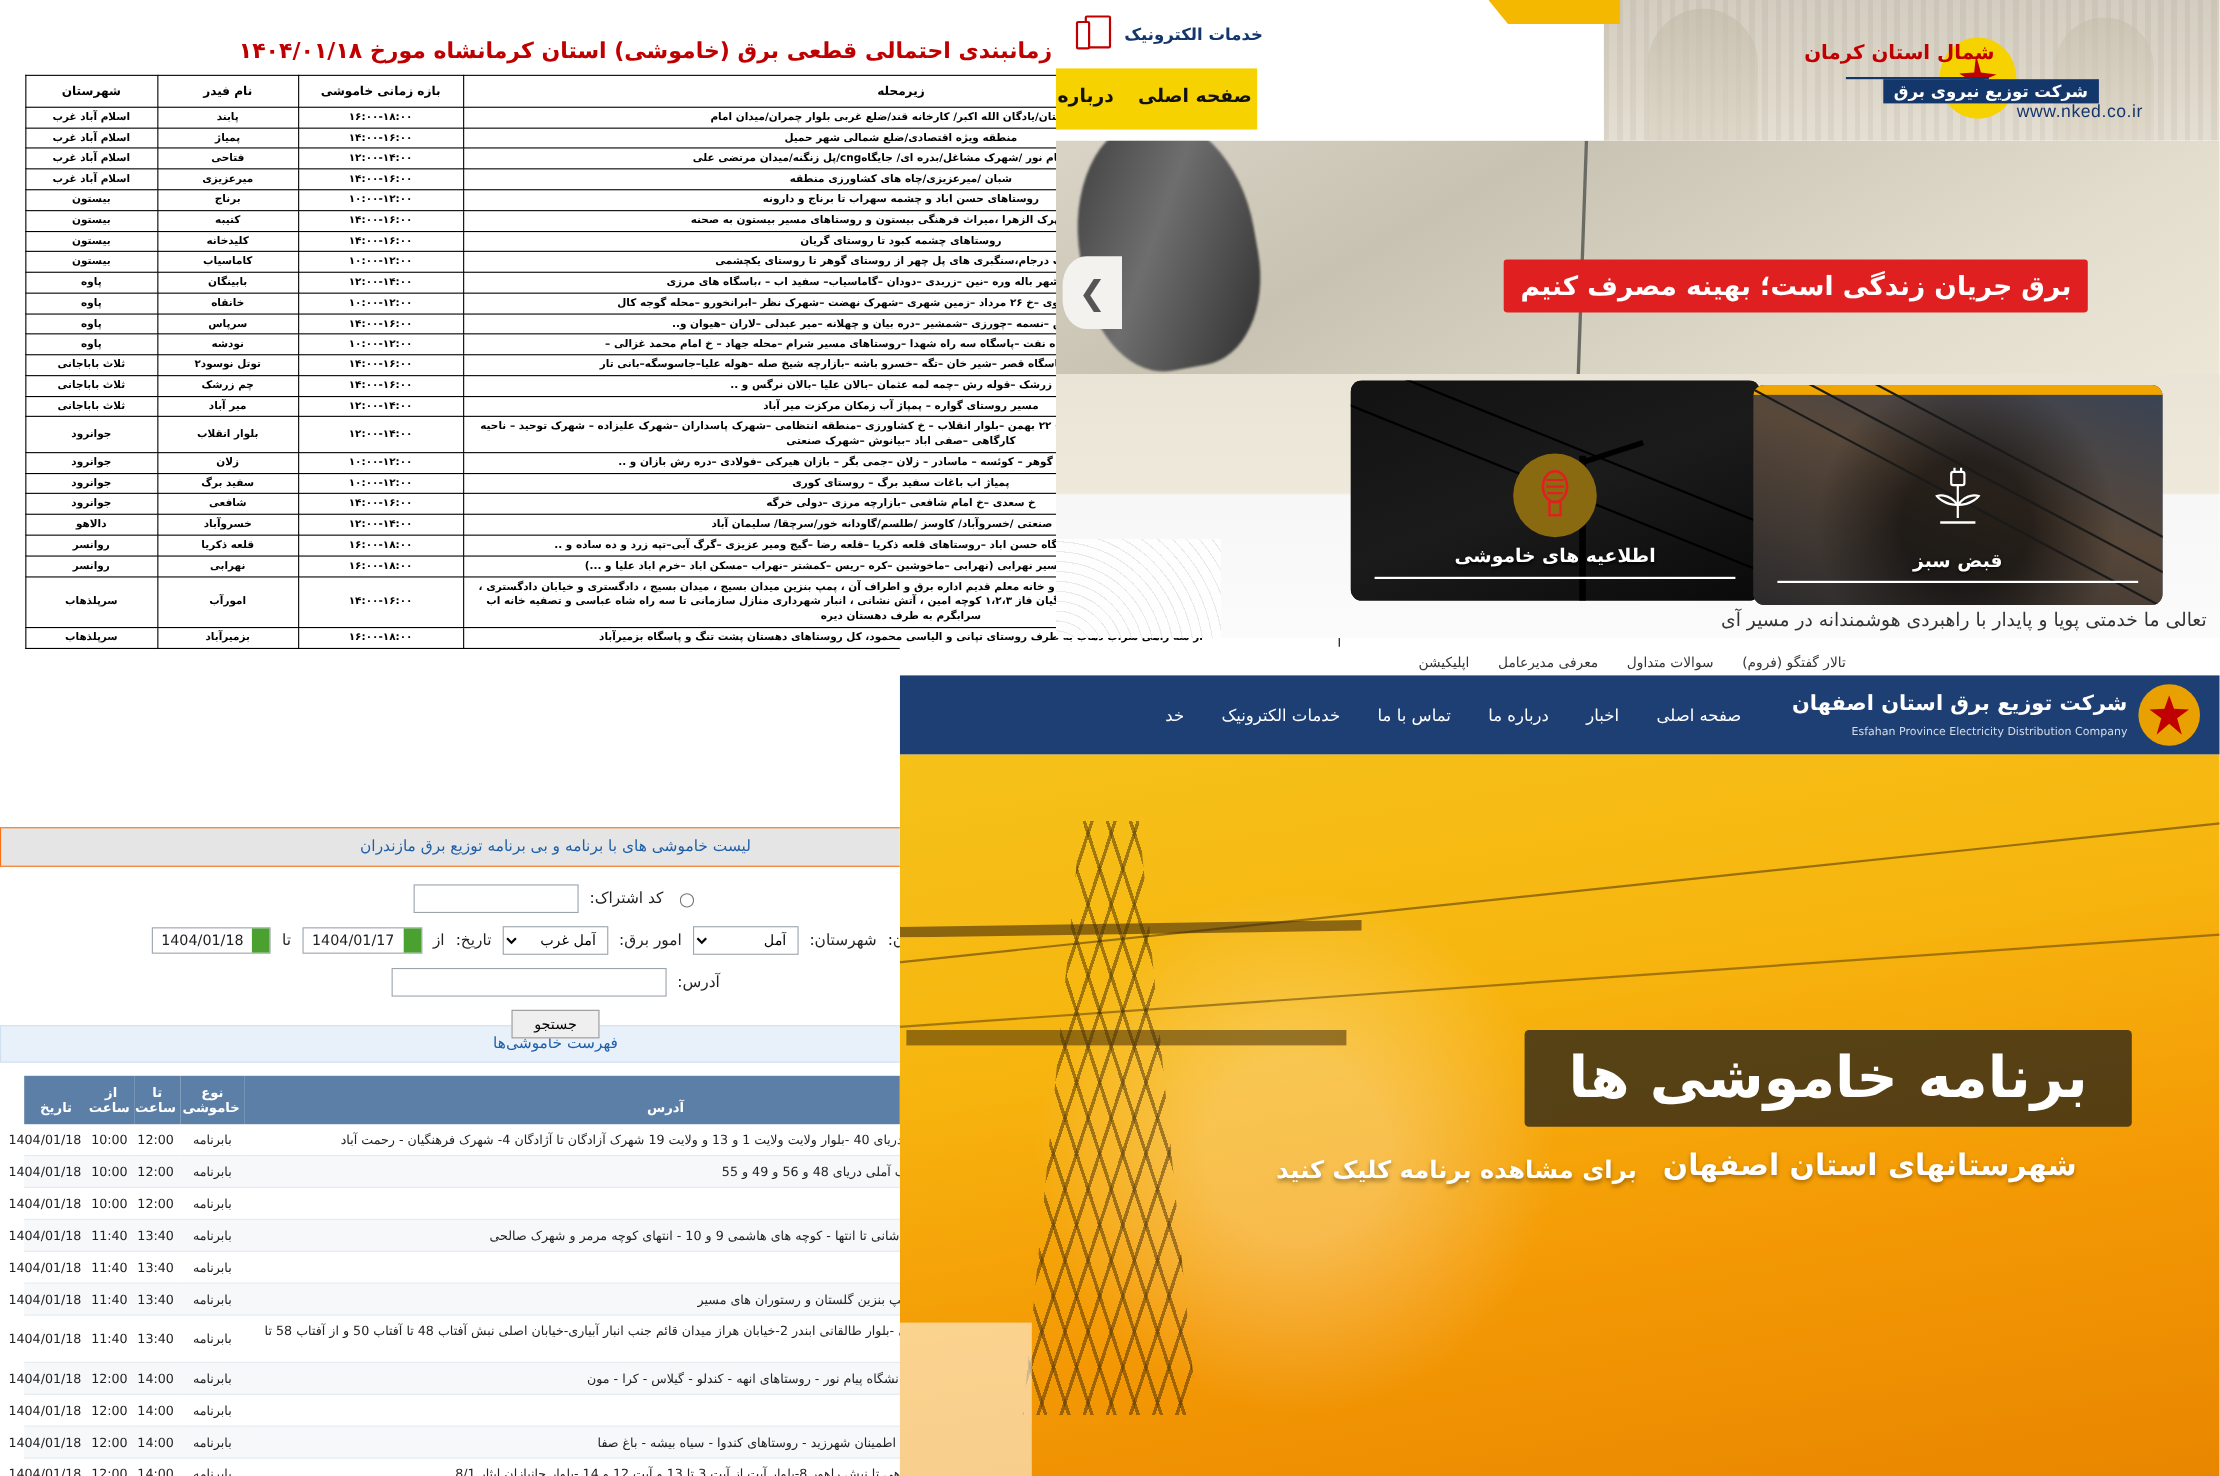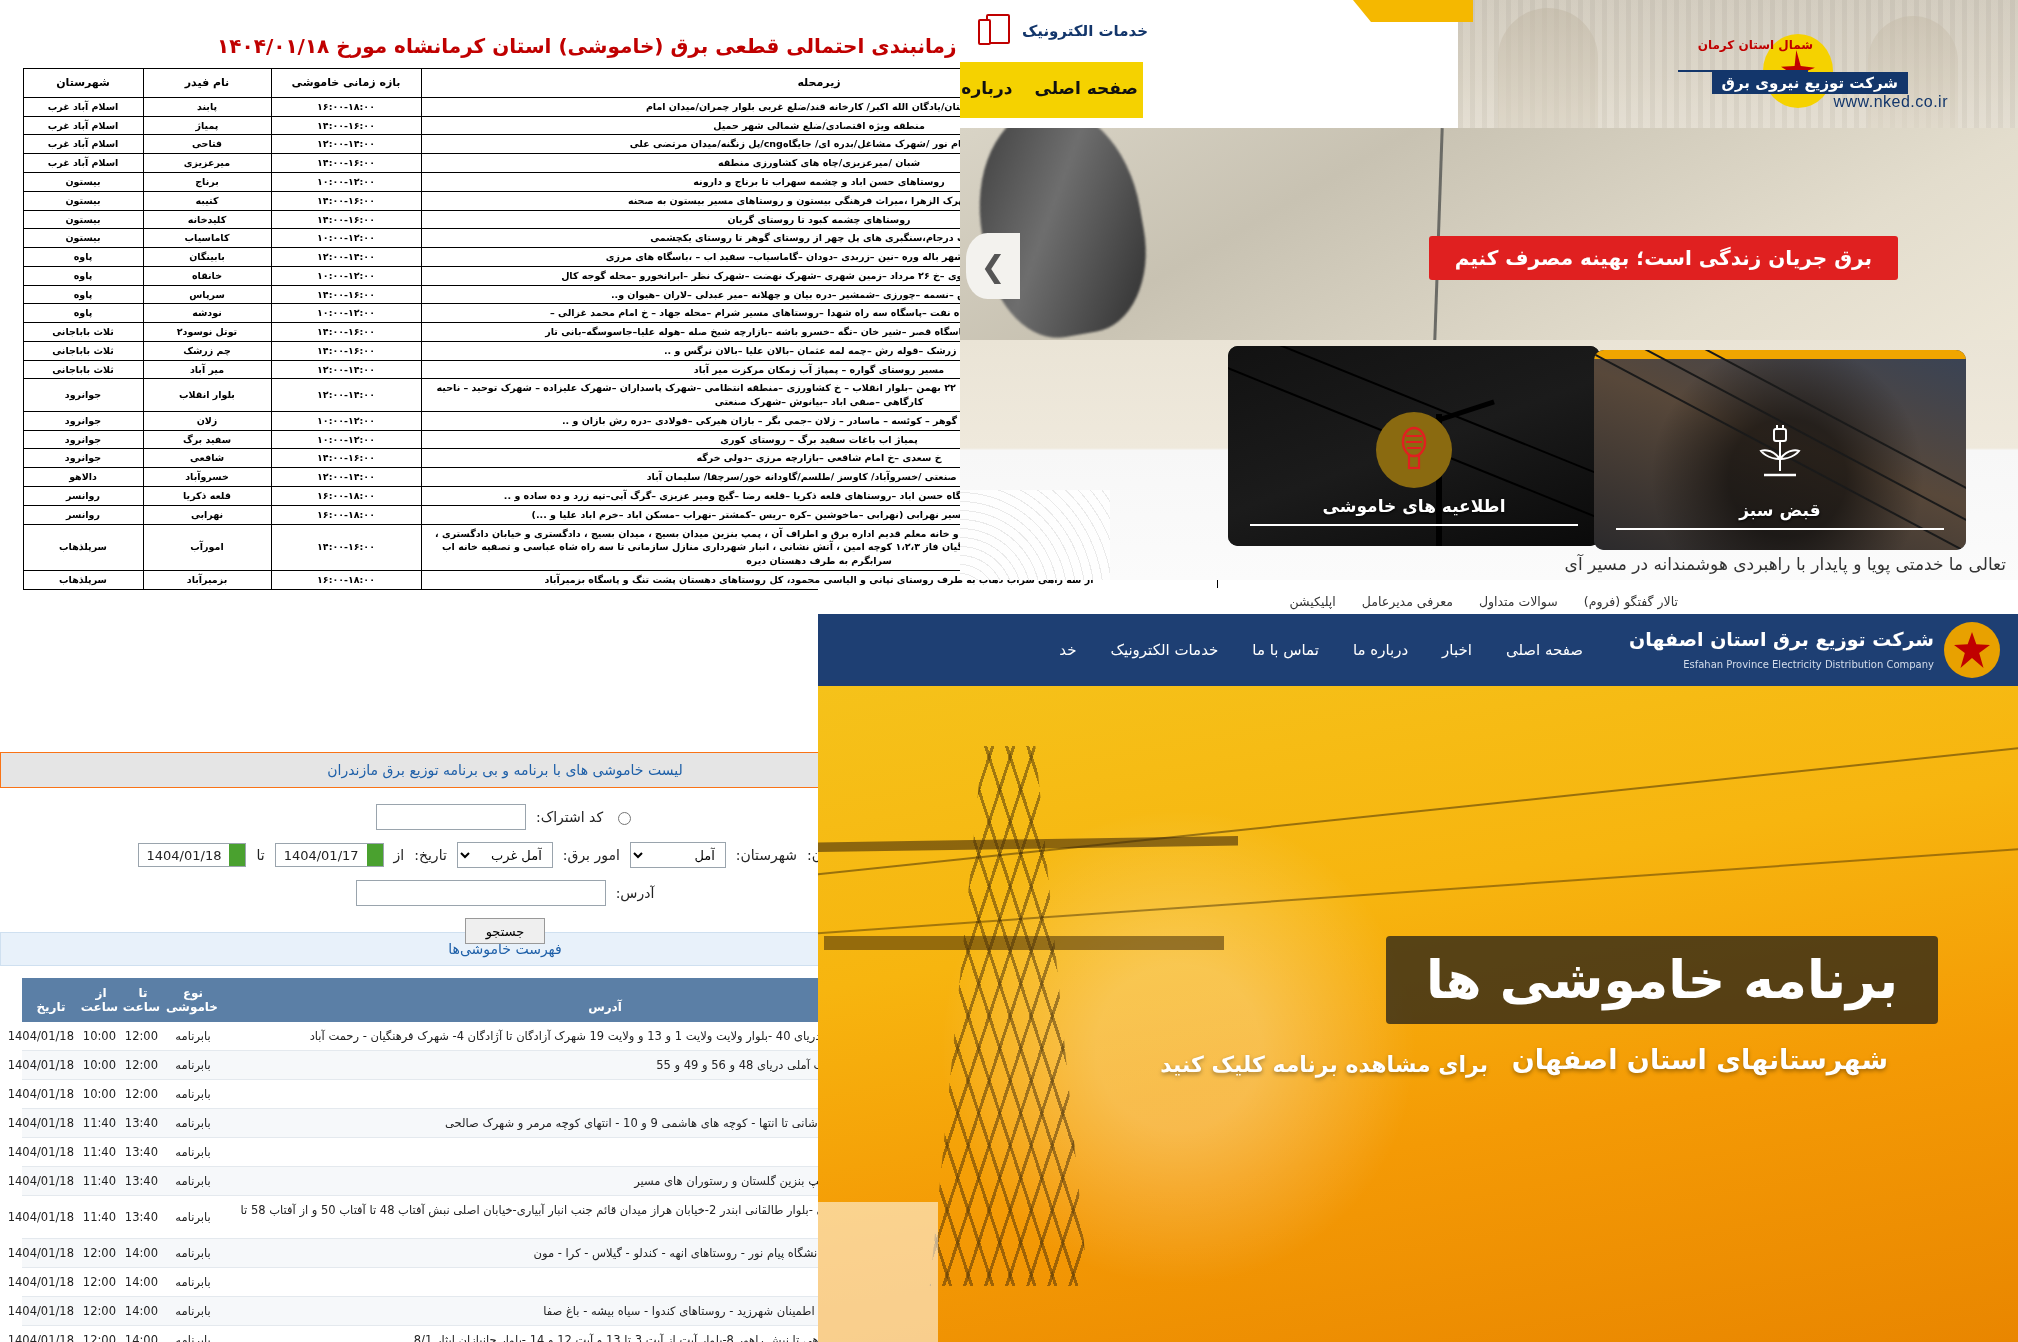--- a/index.html
+++ b/index.html
@@ -78,21 +78,21 @@
     position:absolute; right:185px; top:34px; width:70px; height:74px;
     background:#f5d200; border-radius:50%;
   }
   #nked-logo-oval::after{
     content:""; position:absolute; left:18px; top:16px; width:34px; height:42px;
     background:#c00000;
     clip-path:polygon(45% 0,58% 38%,100% 42%,62% 55%,72% 100%,45% 62%,14% 96%,28% 54%,0 40%,40% 38%);
   }
   #nked-brand-fa{
     position:absolute; right:205px; top:38px; width:170px;
-    text-align:right; color:#c00000; font-size:12px; font-weight:bold;
+    text-align:right; color:#c00000; font-size:18px; font-weight:bold;
     white-space:nowrap; letter-spacing:-1px;
   }
   #nked-brand-sub{
     position:absolute; right:215px; top:78px; width:120px;
     text-align:right; color:#7e7e7e; font-size:11px;
   }
   #nked-brand-blue{
     position:absolute; right:110px; top:72px;
     background:#13366b; color:#fff; font-size:15px; font-weight:bold;
     padding:2px 10px; white-space:nowrap; letter-spacing:-.5px;
@@ -131,22 +131,22 @@
     position:absolute; left:45%; top:0; width:3px; height:100%;
     background:#6b6b66; transform:rotate(2deg);
   }
   #hero-insulator{
     position:absolute; left:2%; top:-8%; width:160px; height:230px;
     background:linear-gradient(120deg,#3a3a3a,#6e6e6e 45%,#2c2c2c);
     border-radius:50% 50% 40% 40%; transform:rotate(-10deg); filter:blur(1px);
   }
   #hero-slogan{
     position:absolute; right:120px; top:108px;
-    background:#e02020; color:#fff; font-size:20px; font-weight:bold;
-    padding:10px 26px; border-radius:3px; white-space:nowrap;text-align:center;
+    background:#e02020; color:#fff; font-size:24px; font-weight:bold;
+    padding:10px 15px; border-radius:3px; white-space:nowrap;text-align:center;
   }
   #hero-next{
     position:absolute; left:6px; top:105px; width:54px; height:66px;
     background:#f3f2ee; border-radius:40% 0 0 40%;
     display:flex; align-items:center; justify-content:center;
     font-size:30px; color:#555;
   }
 
   
   #nked-cards{

